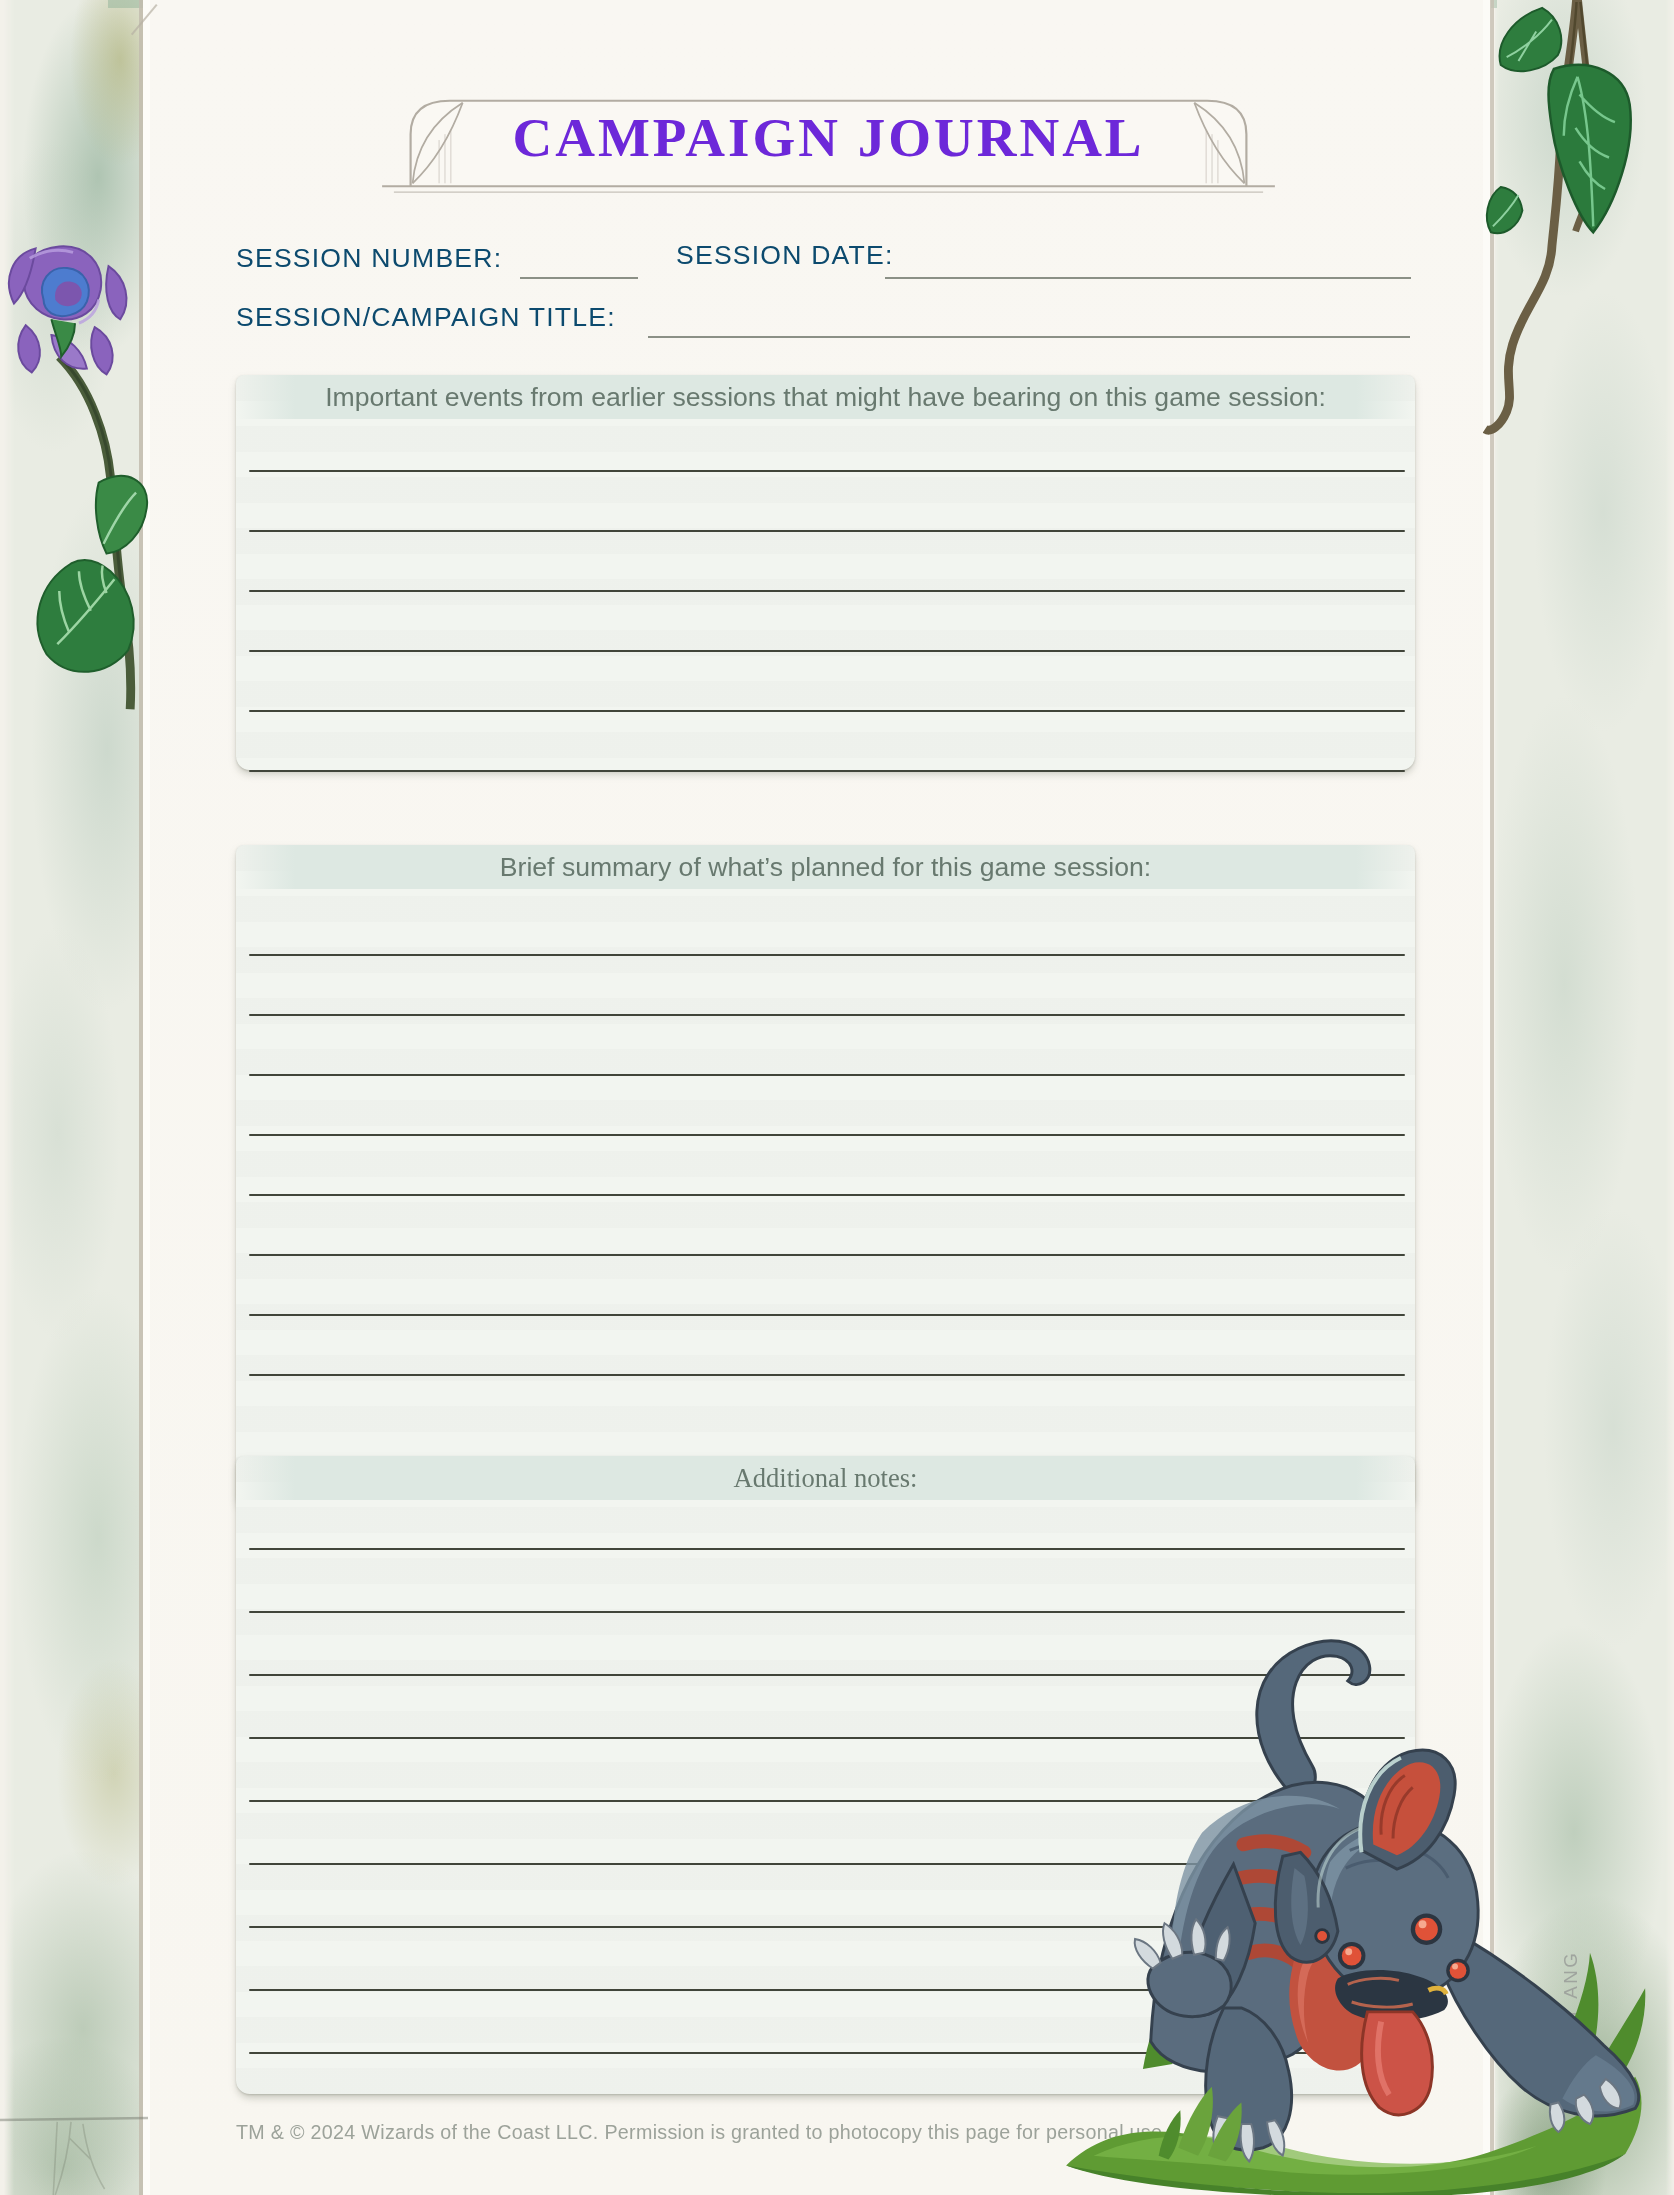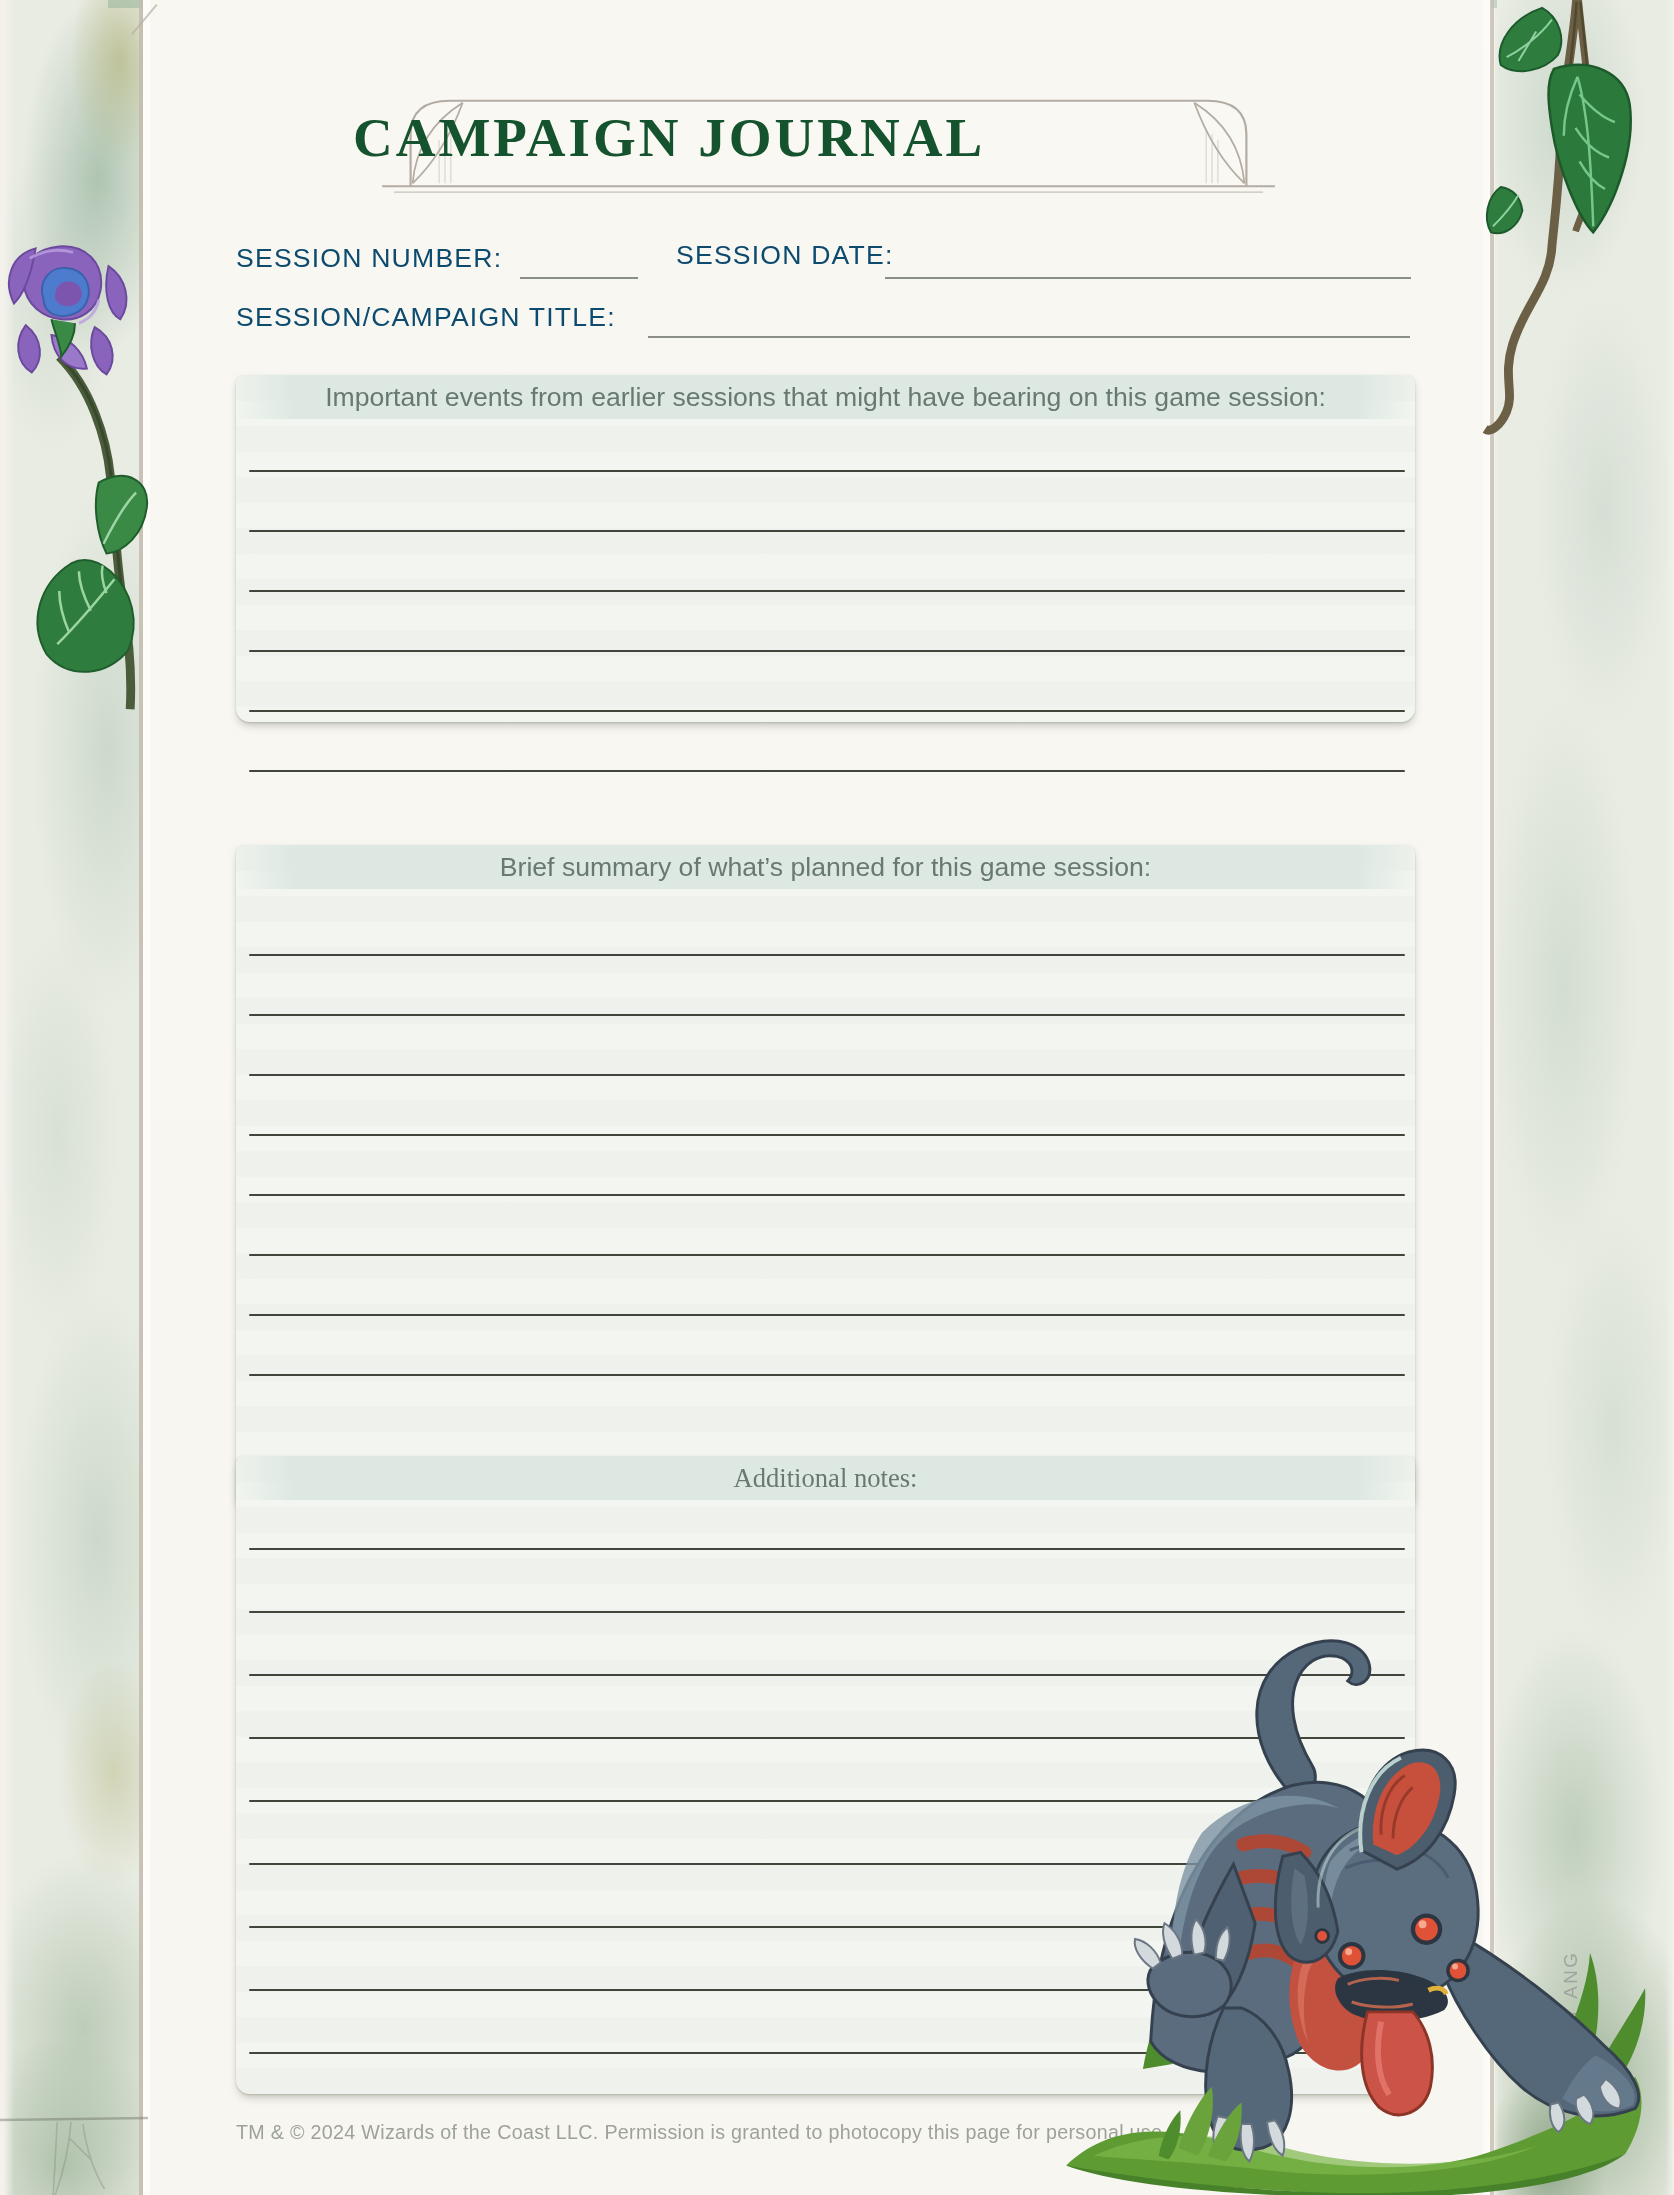--- a/index.html
+++ b/index.html
@@ -43,23 +43,23 @@
   .edge-l2{left:143px;width:6.9px;background:#fdfcf8;}
   .edge-r1{left:1490px;width:3.9px;background:#c5bfb1;opacity:.8;}
   .edge-r2{left:1483px;width:7.9px;background:#fcfbf7;}
   .page{position:absolute;left:150px;top:0;width:1333px;height:2196px;
     background:linear-gradient(to bottom,#f9f7f2,#f8f6f0);}
   .corner-fold{position:absolute;left:156px;top:3.9px;width:2px;height:39px;background:#b7b1a4;
     transform:rotate(40deg);transform-origin:top left;opacity:.7;}
 
   
   .banner{position:absolute;left:353px;top:89px;width:951px;height:110px;}
-  .title{position:absolute;left:353px;top:106px;width:951px;text-align:left;
+  .title{position:absolute;left:353px;top:106px;width:951px;text-align:center;
     font-family:"Liberation Serif", serif;font-weight:bold;font-size:55px;letter-spacing:3px;
-    color:#14532d;}
+    color:#6d28d9;}
 
   
   .label{position:absolute;font-size:26.6px;letter-spacing:1.2px;color:#0c4a6e;}
   .wline{position:absolute;height:2px;background:#8b9086;}
 
   
   .card{position:absolute;left:236px;width:1179px;background:#f2f5f0;
     background-image:repeating-linear-gradient(to bottom, rgba(0,0,0,.014) 0 25.6px, rgba(255,255,255,.03) 25.6px 51px);
     border-radius:7.9px 7.9px 13.8px 13.8px;
     box-shadow:0 4.9px 8.9px -2px rgba(107,112,95,.40), 0 1px 2px rgba(107,112,95,.25);}
@@ -121,21 +121,21 @@
   </svg>
   <div class="title">CAMPAIGN JOURNAL</div>
 
   <div class="label" style="left:236px;top:243px;">SESSION NUMBER:</div>
   <div class="wline" style="left:520px;top:277px;width:118px;"></div>
   <div class="label" style="left:676px;top:240px;">SESSION DATE:</div>
   <div class="wline" style="left:885px;top:277px;width:526px;"></div>
   <div class="label" style="left:236px;top:302px;">SESSION/CAMPAIGN TITLE:</div>
   <div class="wline" style="left:648px;top:336px;width:762px;"></div>
 
-  <div class="card card1" style="top:375px;height:347px;">
+  <div class="card card1" style="top:375px;height:395px;">
     <div class="band">Important events from earlier sessions that might have bearing on this game session:</div>
     <div class="lines">
         <div class="rule"></div>
         <div class="rule"></div>
         <div class="rule"></div>
         <div class="rule"></div>
         <div class="rule"></div>
         <div class="rule"></div>
       </div>
   </div>

